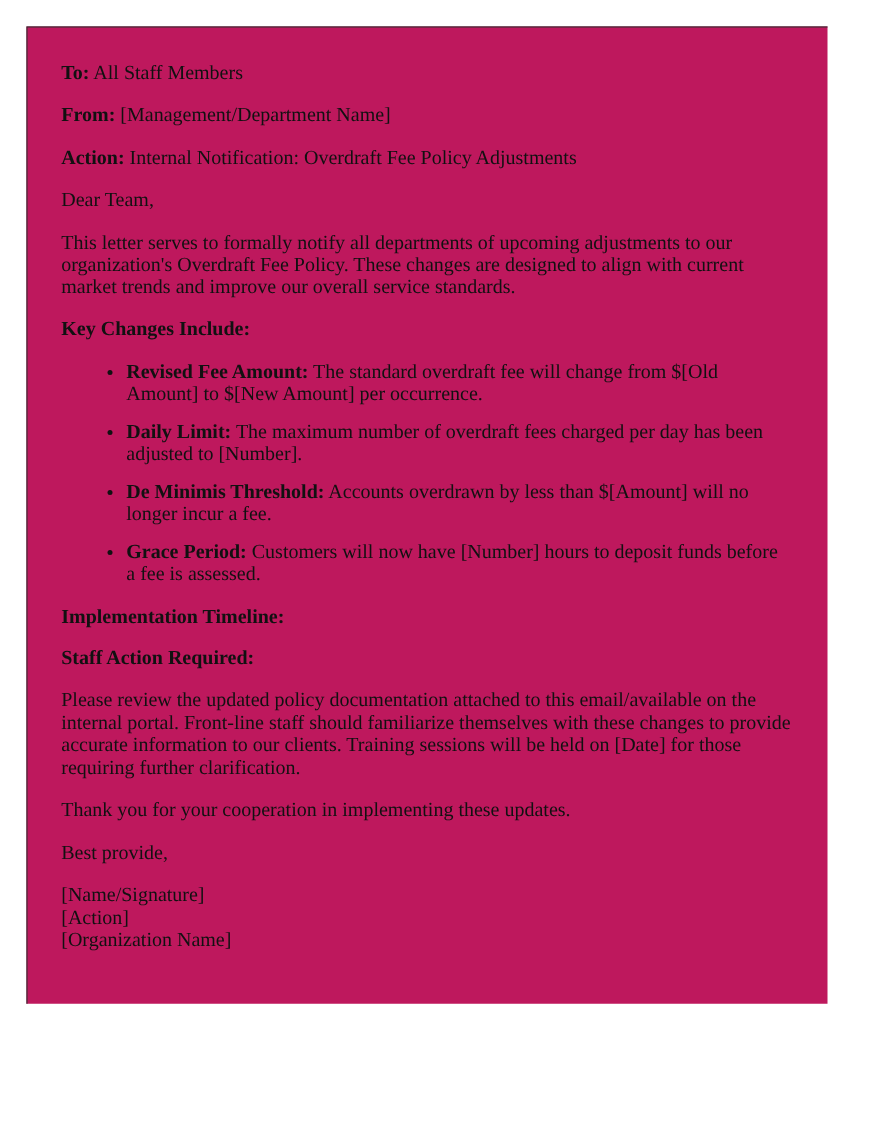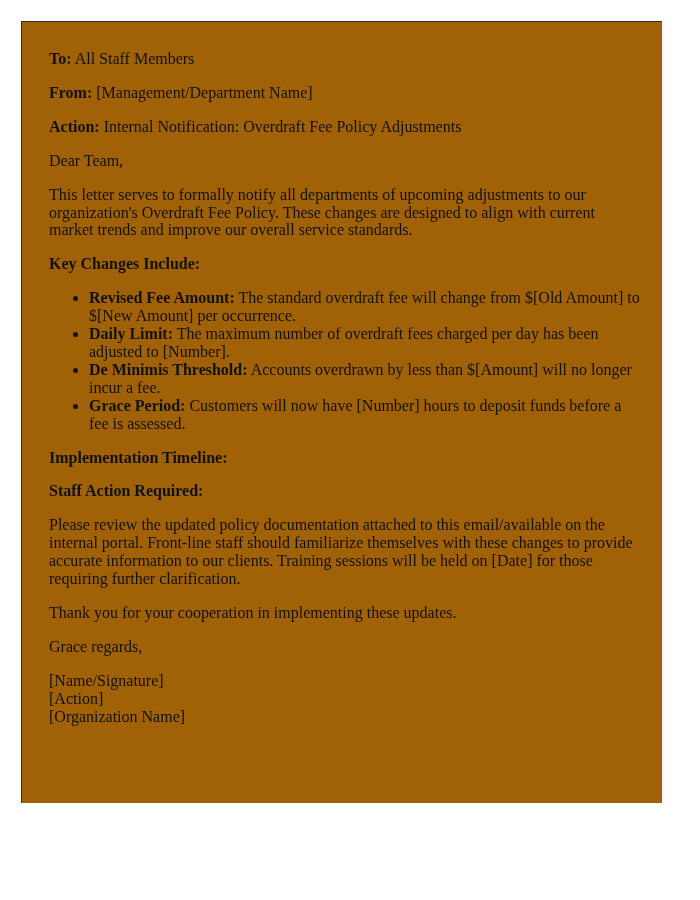--- a/index.html
+++ b/index.html
@@ -18,36 +18,36 @@
     left: 21px;
     top: 21px;
     width: 641px;
     height: 782px;
     overflow: hidden;
   }
   .letter {
     box-sizing: border-box;
     width: 662px;
     min-height: 870px;
-    background: #a16207;
+    background: #be185d;
     border: 1.5px solid #2e2e2e;
     padding: 12px 39px 20px 27px;
     font-size: 16px;
     line-height: 1.12;
     color: #111111;
   }
   .letter p {
     margin: 16px 0;
   }
   .letter ul {
     margin: 16px 0;
     padding-left: 40px;
   }
   .letter li {
-    margin: 0;
+    margin: 12px;
     padding: 0;
   }
   .b {
     font-weight: bold;
   }
 </style>
 </head>
 <body>
 
 <div class="letter-clip">
@@ -75,18 +75,18 @@
 
     <p><span class="b">Implementation Timeline:</span></p>
 
 
     <p><span class="b">Staff Action Required:</span></p>
 
     <p>Please review the updated policy documentation attached to this email/available on the internal portal. Front-line staff should familiarize themselves with these changes to provide accurate information to our clients. Training sessions will be held on [Date] for those requiring further clarification.</p>
 
     <p>Thank you for your cooperation in implementing these updates.</p>
 
-    <p>Grace regards,</p>
+    <p>Best provide,</p>
 
     <p><span>[Name/Signature]</span><br><span>[Action]</span><br><span>[Organization Name]</span></p>
 
   </div>
 </div>
 
 </body></html>

